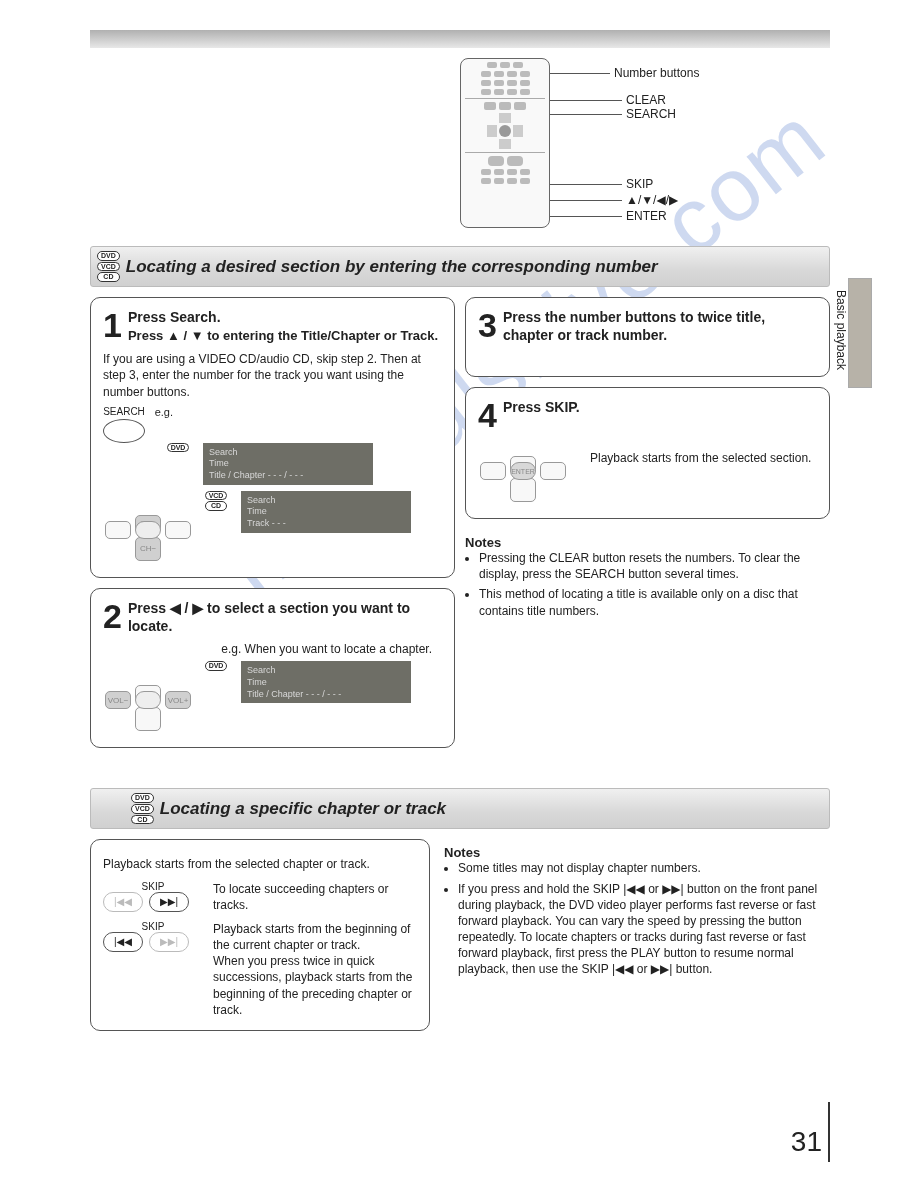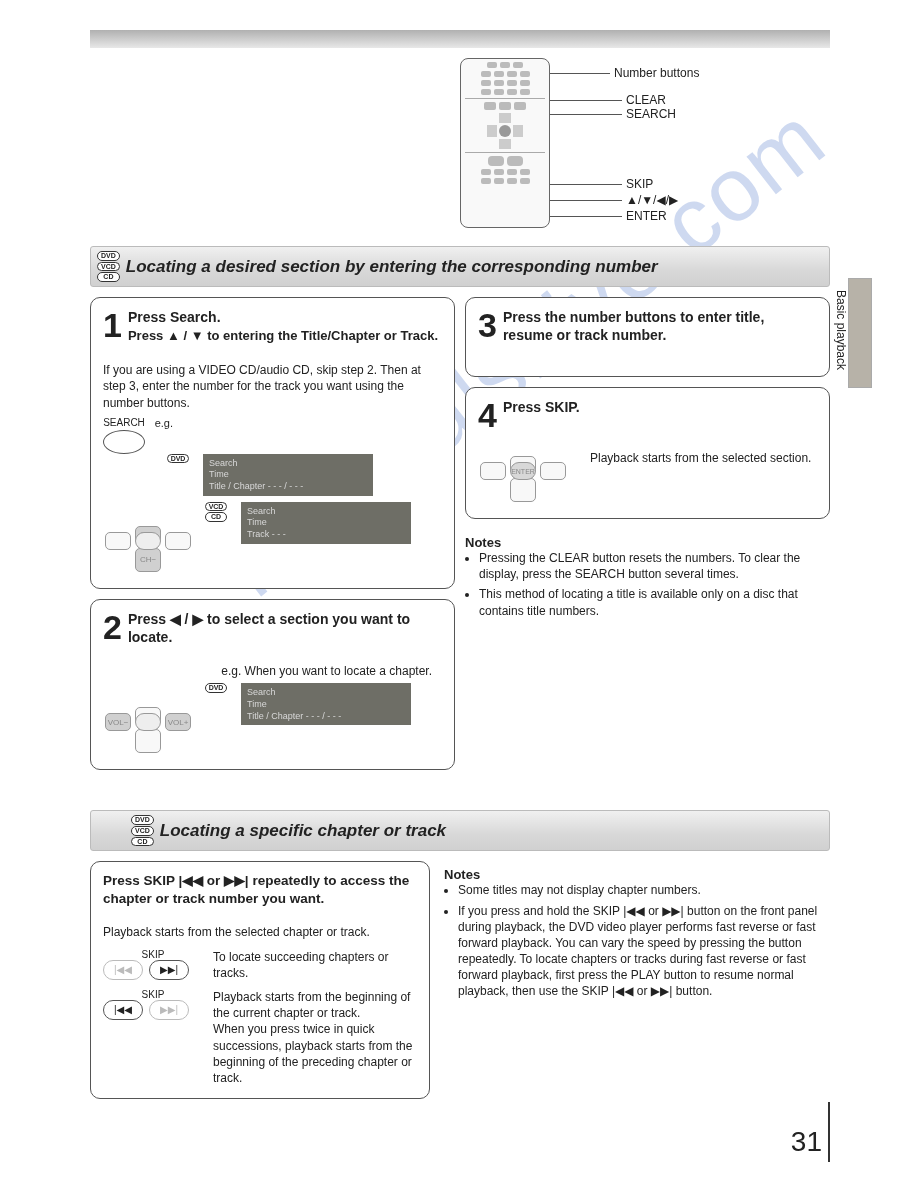--- a/index.html
+++ b/index.html
@@ -119,21 +119,21 @@
   }
   .step-sub {
     font-size: 13px;
     font-weight: bold;
     margin-top: 2px;
     line-height: 1.3;
   }
   .step-body {
     clear: both;
     font-size: 12px;
-    margin-top: 17px;
+    margin-top: 6px;
     line-height: 1.35;
   }
   .search-btn {
     display:inline-block; vertical-align:top; margin-right:6px;
     text-align:center; font-size:10px;
   }
   .search-btn .oval { width:42px;height:24px;border:1.5px solid #555;border-radius:50%;margin-top:2px;}
   .osd {
     display:inline-block;
     width:170px; height:42px;
@@ -363,21 +363,21 @@
             <div>Title / Chapter   - - - / - - -</div>
           </span>
         </div>
       </div>
     </div>
 
     <div class="col">
 
       <div class="step-box" style="min-height:80px;">
         <div class="step-num">3</div>
-        <div class="step-title">Press the number buttons to enter title, resume or track number.</div>
+        <div class="step-title">Press the number buttons to twice title, chapter or track number.</div>
       </div>
 
       <div class="step-box">
         <div class="step-num">4</div>
         <div class="step-title">Press SKIP.</div>
         <div style="clear:both;margin-top:6px;display:flex;gap:22px;">
           <span class="dpad">
             <span class="dbtn up"></span>
             <span class="dbtn dn"></span>
             <span class="dbtn lf"></span>
@@ -403,21 +403,20 @@
       <span class="disc-pill">DVD</span>
       <span class="disc-pill">VCD</span>
       <span class="disc-pill">CD</span>
     </span>
     <span class="heading-text">Locating a specific chapter or track</span>
   </div>
 
   <div class="second-two-col">
     <div class="lcol">
       <div class="step-box">
-        <div class="step-title" style="font-size:13.5px;">Press SKIP |◀◀ or ▶▶| repeatedly to access the chapter or track number you want.</div>
         <div class="step-body">Playback starts from the selected chapter or track.</div>
 
         <div class="skip-box-row">
           <div style="width:100px;">
             <div class="skip-label">SKIP</div>
             <div class="skip-btns">
               <div class="skip-btn faded">|◀◀</div>
               <div class="skip-btn">▶▶|</div>
             </div>
           </div>

